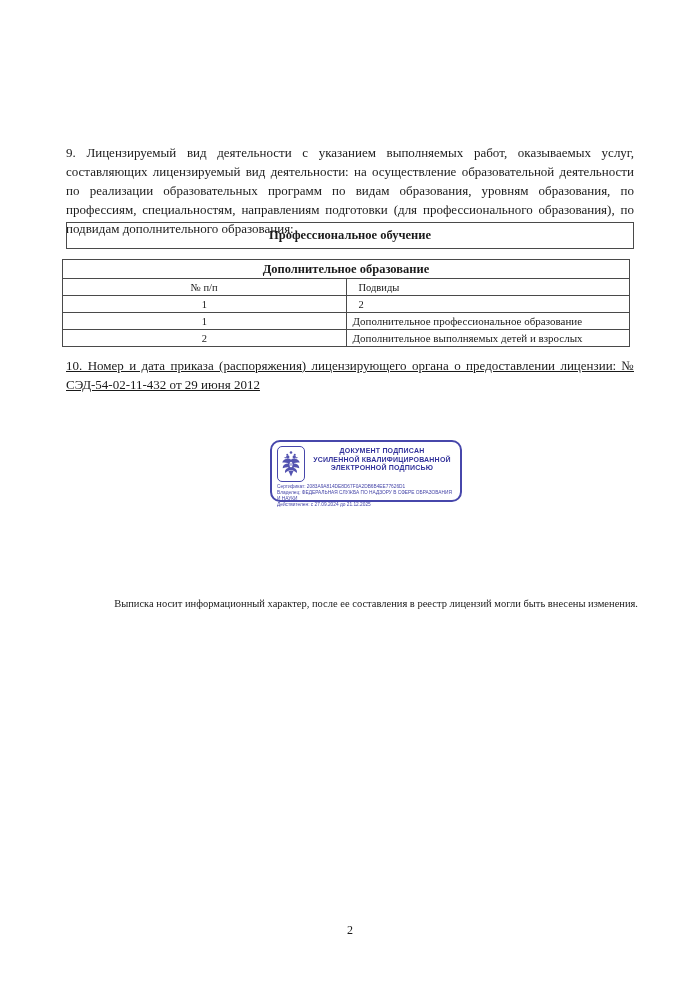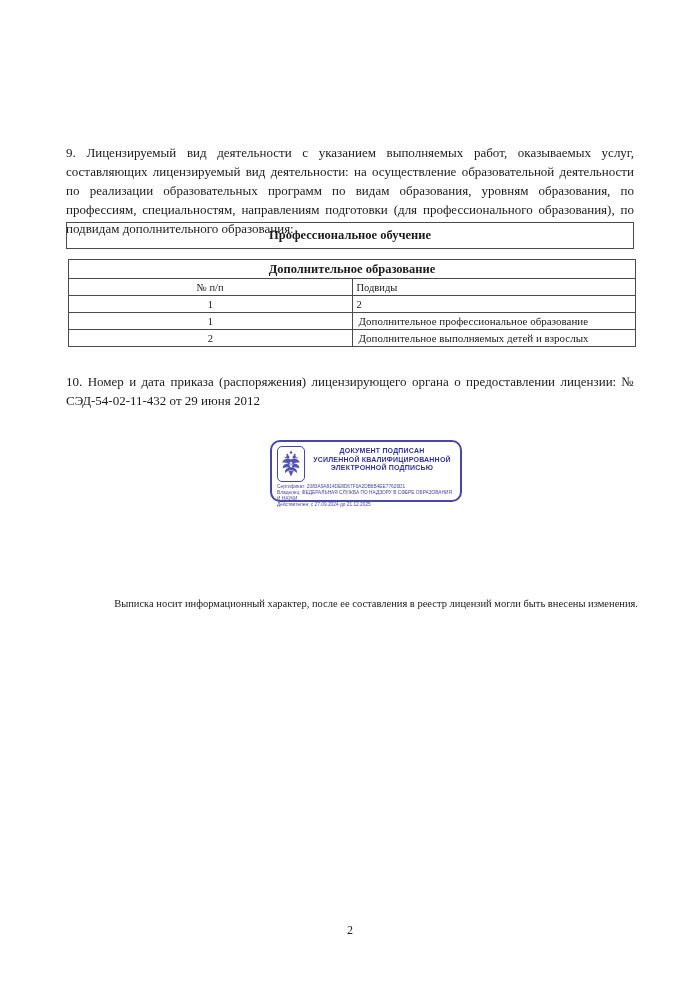--- a/index.html
+++ b/index.html
@@ -9,36 +9,36 @@
     font-family:"Liberation Serif","DejaVu Serif",serif;
     color:#1a1a1a;
     position:relative;
     overflow:hidden;
   }
   .content{position:absolute;left:66px;width:568px;}
   .para{font-size:13px;line-height:19px;}
   .just{text-align:justify;}
   #p8{top:80px;}
   #p9{top:135px;margin-top:8px;}
-  #p10{top:372px;}
+  #p10{top:356px;text-decoration:underline;}
 
   
   table{border-collapse:collapse;width:568px;table-layout:fixed;}
   table,td,th{border:1px solid #4a4a4a;}
   #table-prof{position:absolute;left:66px;top:222px;}
   #table-prof td{
     text-align:center;font-weight:bold;font-size:12.5px;
     height:17px;padding:4px 2px;
   }
-  #table-add{position:absolute;left:68px;top:259px;}
+  #table-add{position:absolute;left:62px;top:259px;}
   #table-add .title-cell{
     text-align:center;font-weight:bold;font-size:12.5px;
     height:16px;padding:1px 2px;
   }
-  #table-add td{font-size:10.5px;height:14px;padding:1px 4px;vertical-align:middle;}
+  #table-add td{font-size:10.5px;height:14px;padding:1px 12px;vertical-align:middle;}
   #table-add .c-num{width:58px;text-align:center;}
   #table-add .c-center{}
   #table-add .c-left{text-align:left;padding-left:6px;font-size:11px;}
 
   
   .stamp{
     position:absolute;left:270px;top:440px;
     width:192px;height:62px;
     border:2px solid #4747ab;border-radius:10px;
     padding:3px 5px 2px 5px;box-sizing:border-box;

